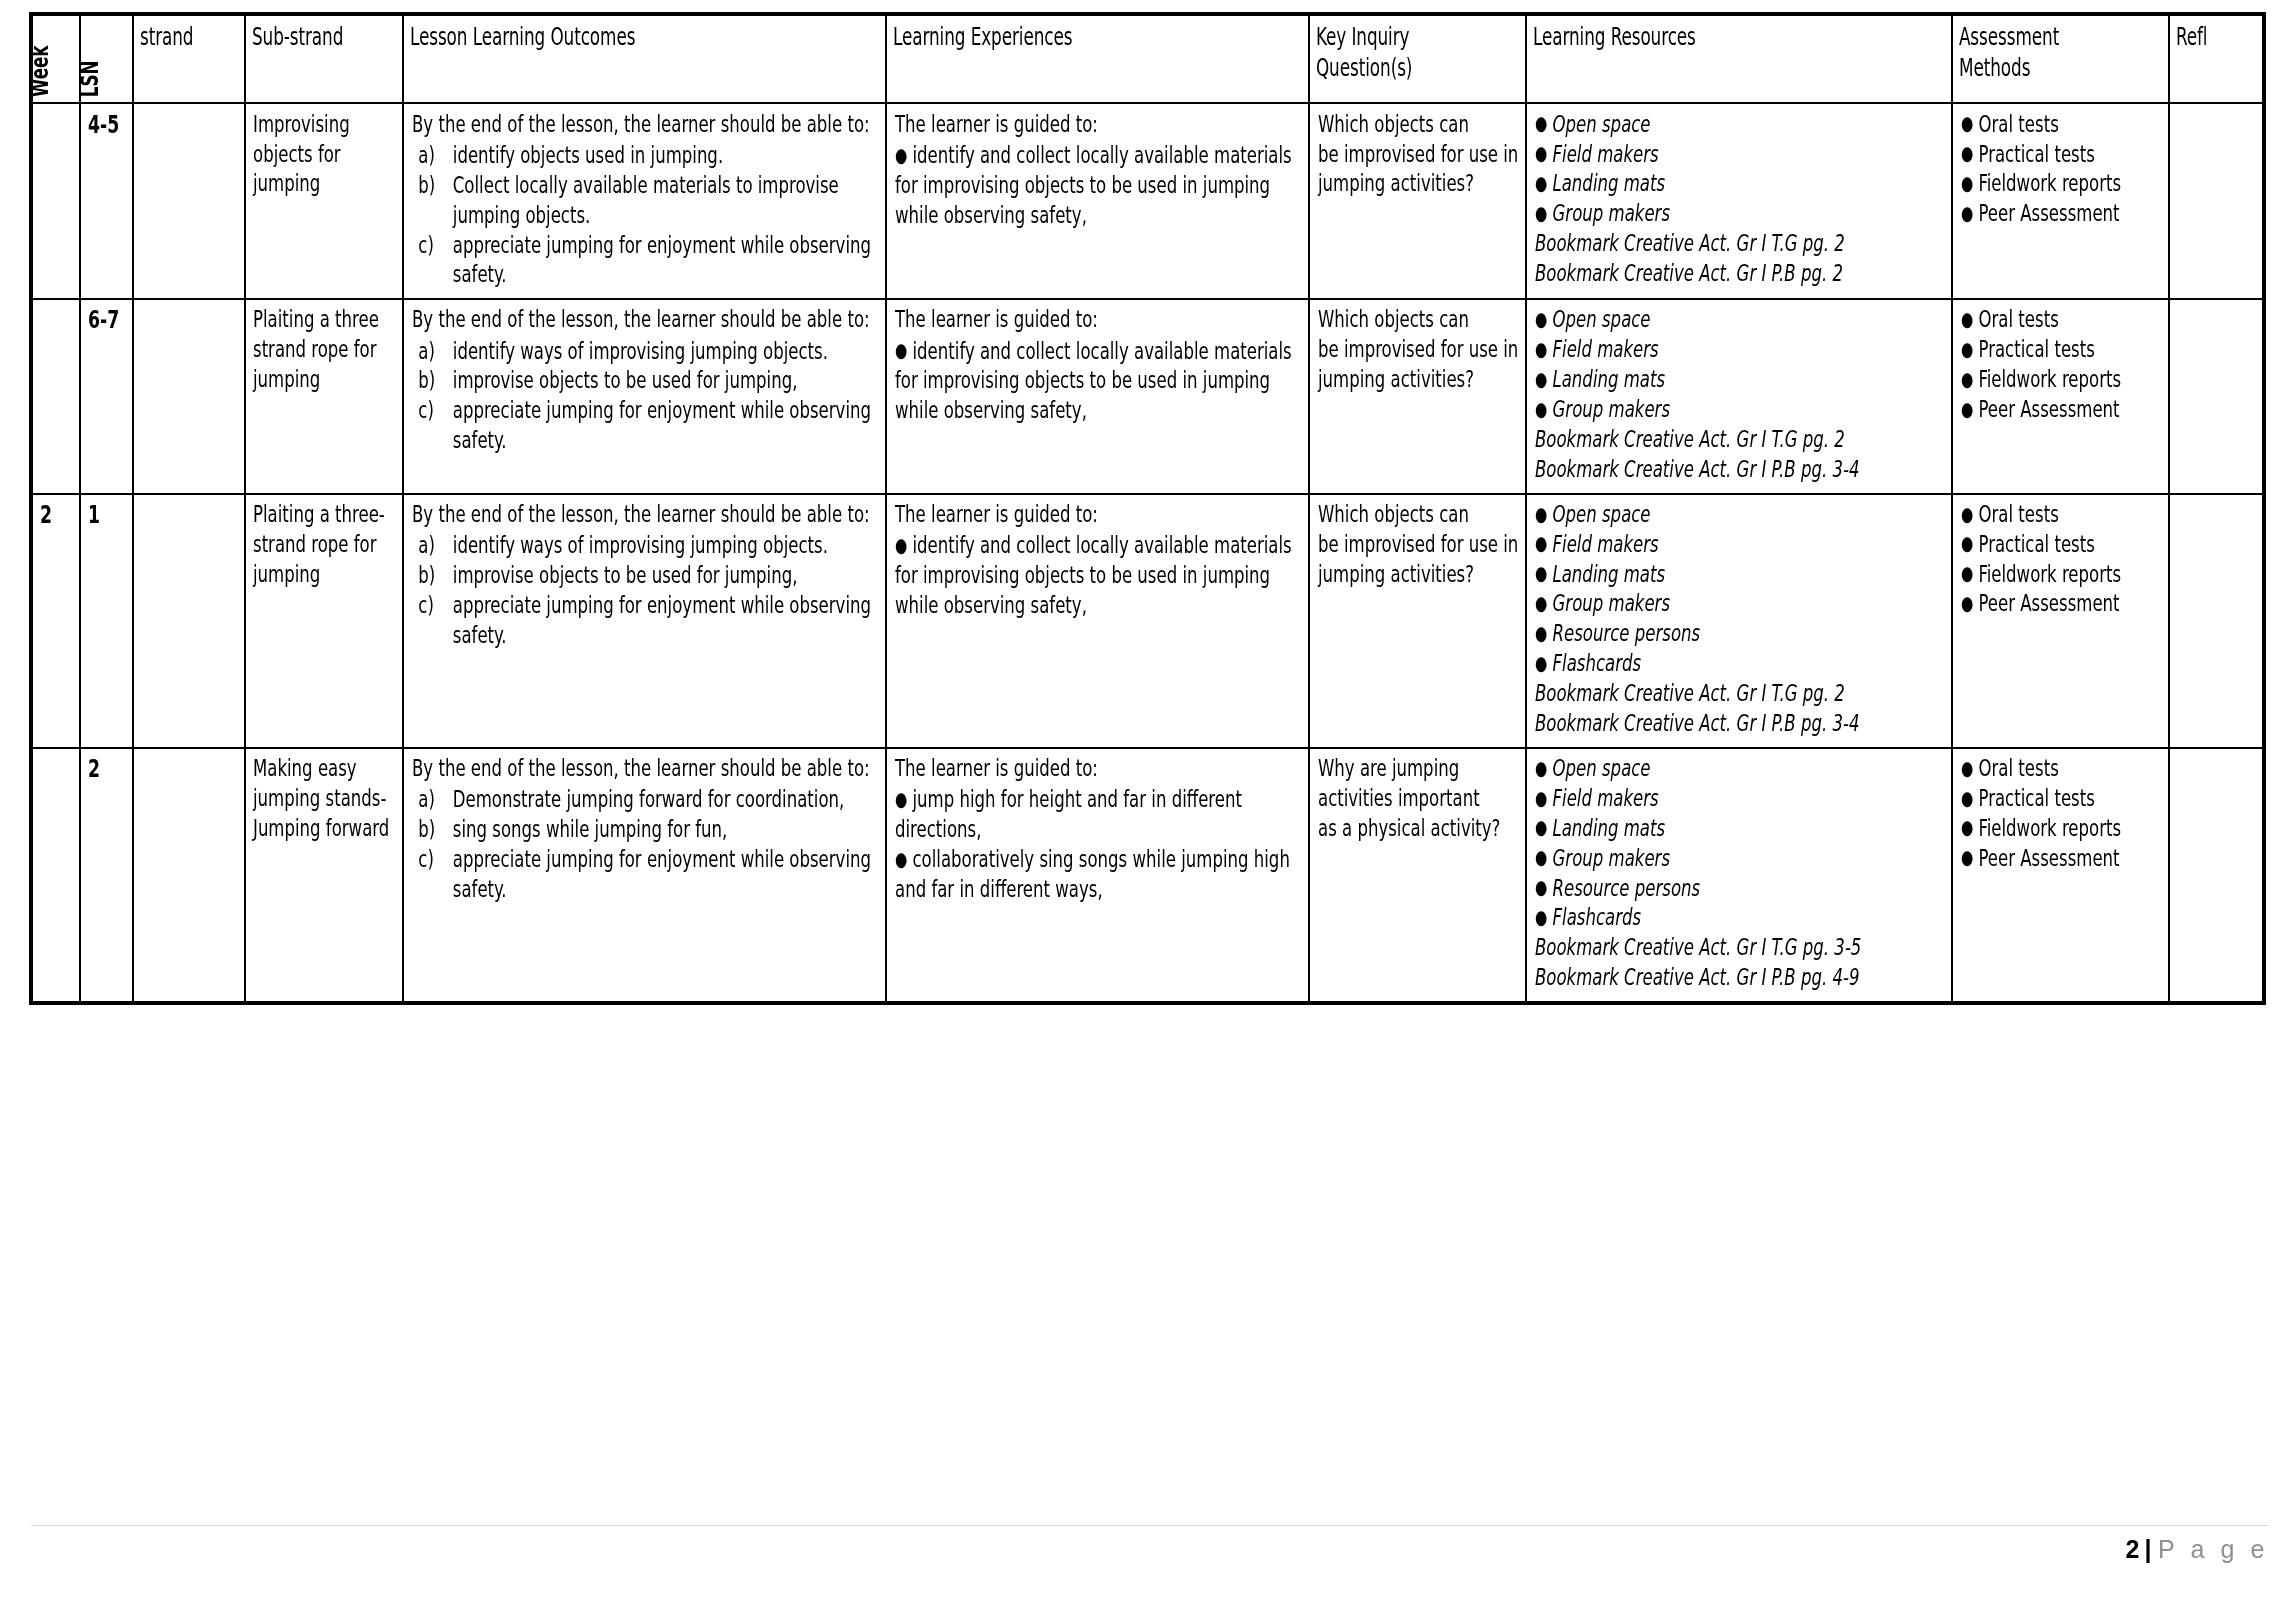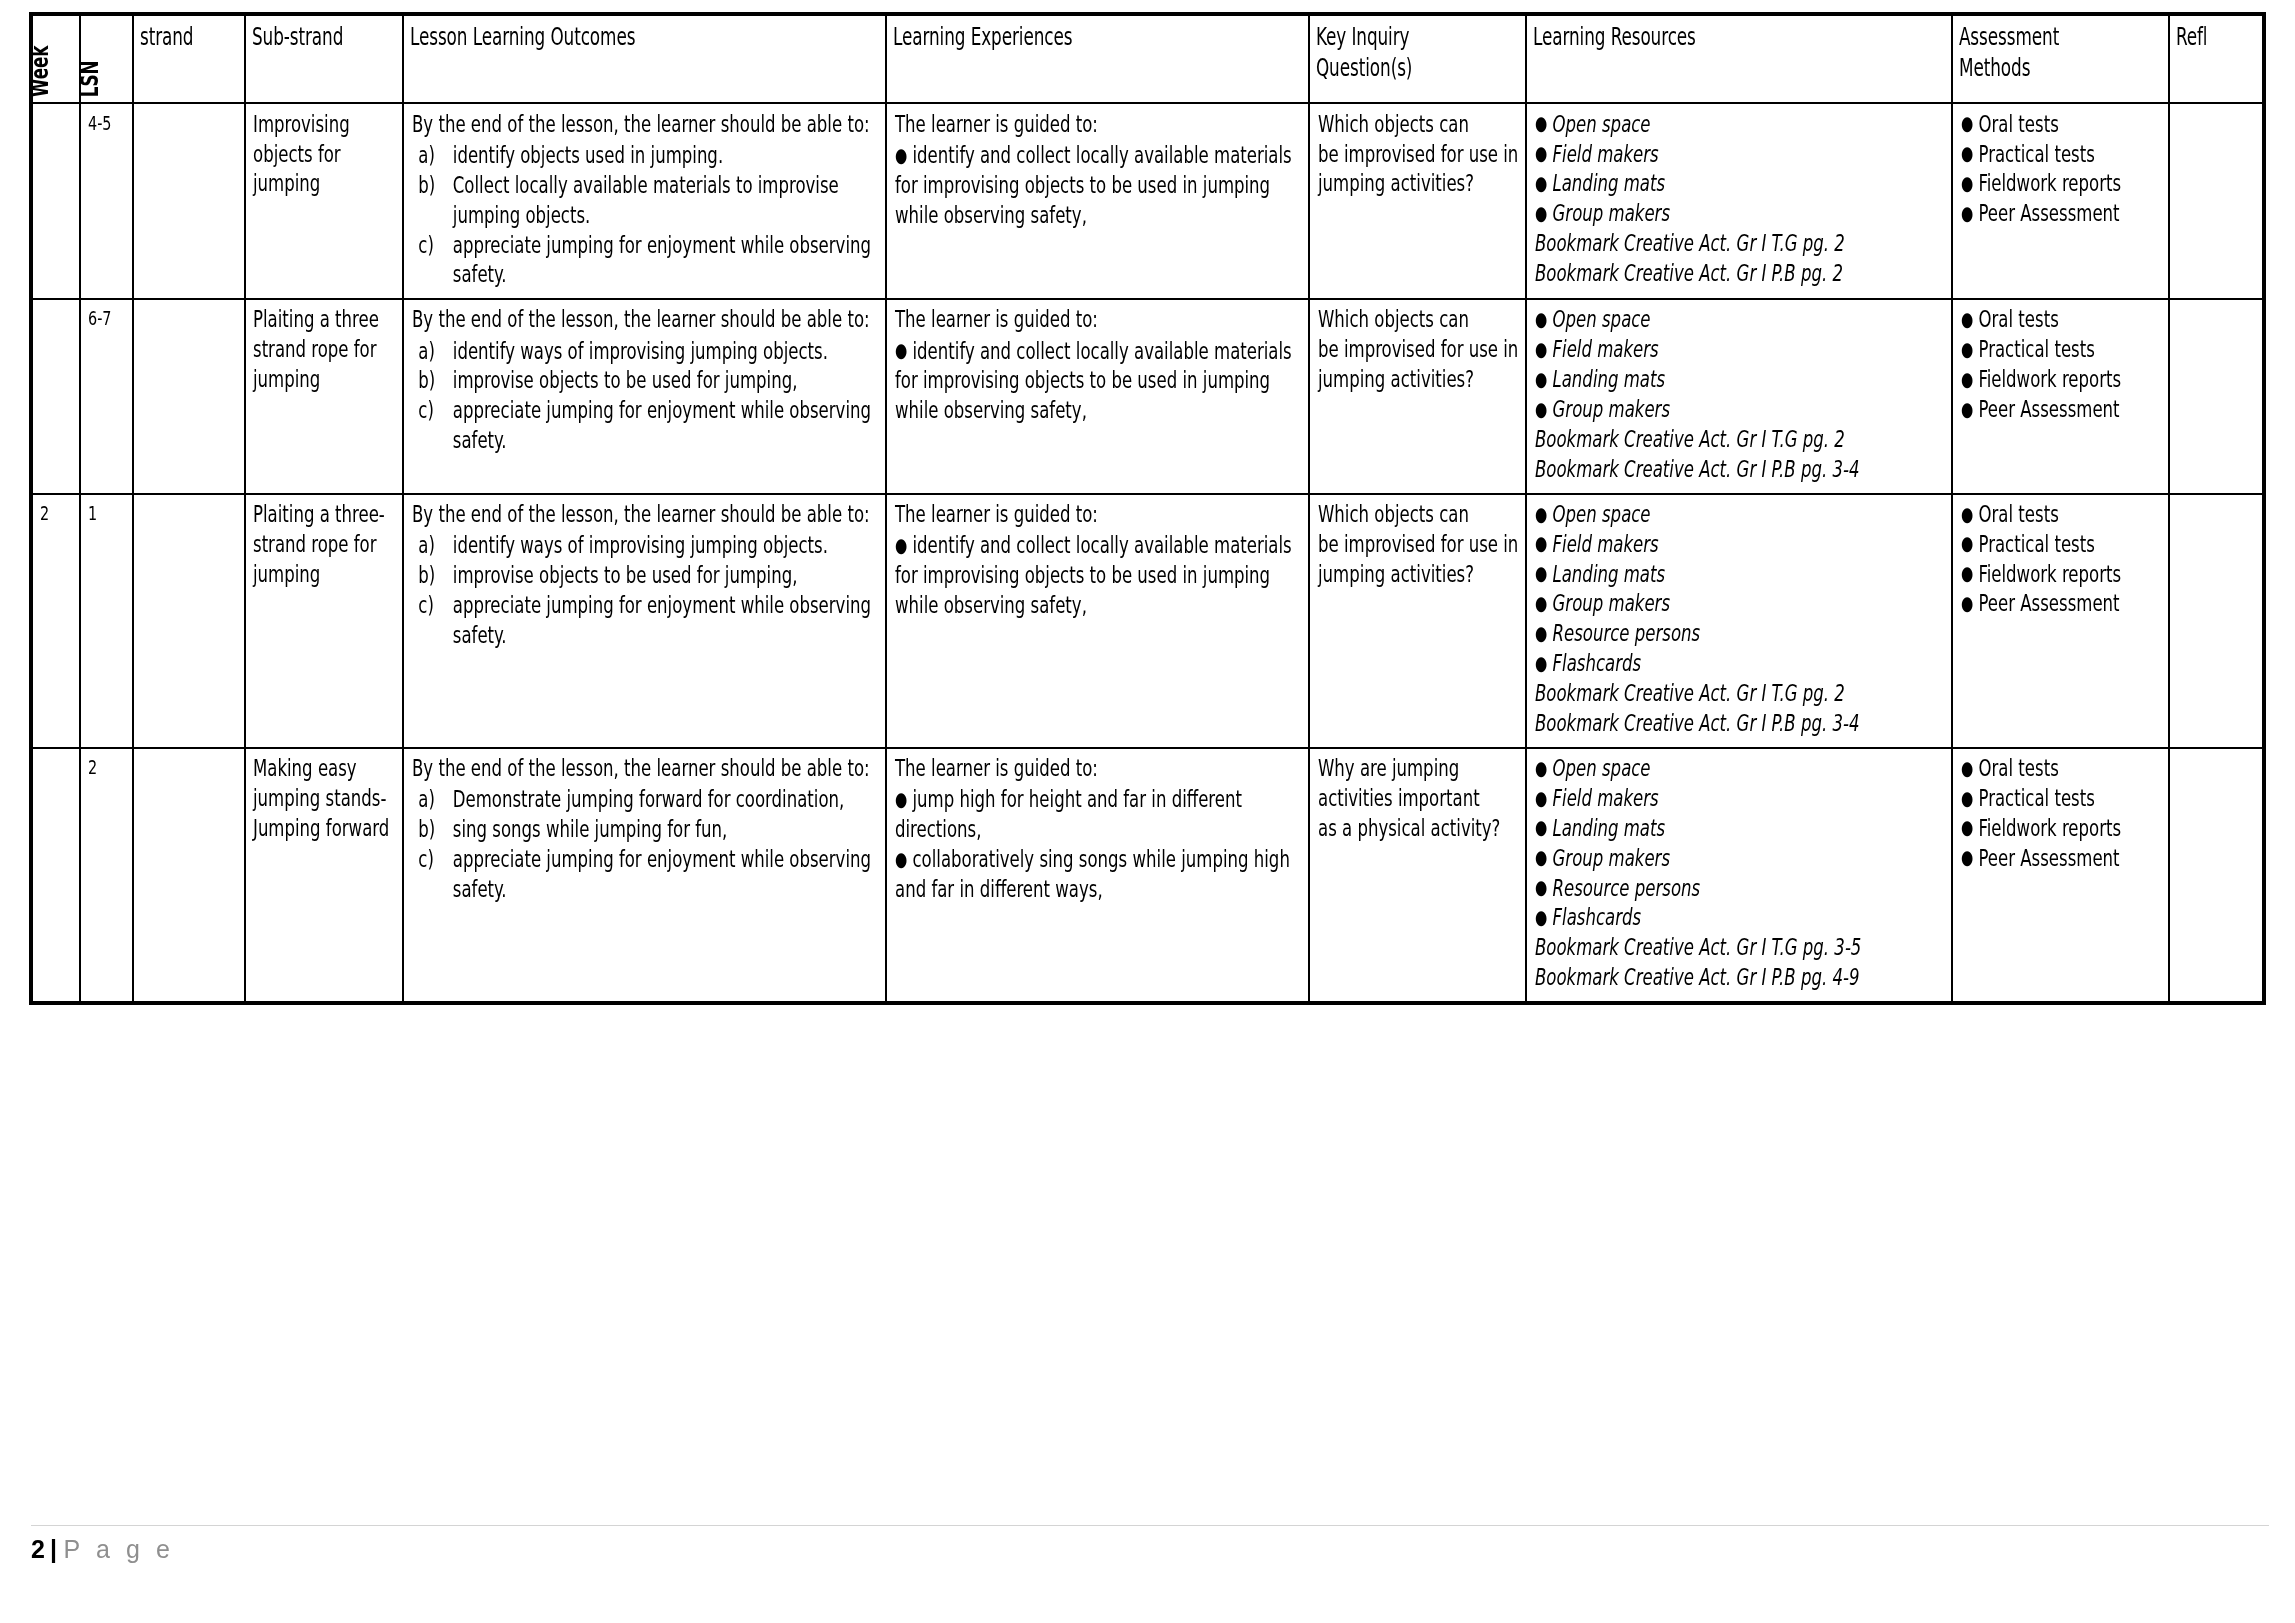--- a/index.html
+++ b/index.html
@@ -97,22 +97,22 @@
     transform: none;
     line-height: 1.34;
   }
   tbody td .sq {
     display: block;
     transform: scaleX(0.80);
     transform-origin: left top;
     width: 125%;
   }
   tbody td.num {
-    font-weight: normal;
-    font-size: 20px;
+    font-weight: bold;
+    font-size: 24px;
     padding-left: 6.5px;
     padding-right: 2.6px;
   }
   tbody td.num .sq { width: 125%; }
 
   
   .intro { margin: 0 0 1.3px 0; }
   ol.alpha {
     list-style: none;
     margin: 0;
@@ -152,20 +152,21 @@
 
   
   .kline { margin: 0; }
 
   
   .footer {
     position: absolute;
     left: 31px;
     top: 1525px;
     width: 2238px;
+    text-align: right;
   }
   .footer .rule {
     border-top: 1.3px solid #d4d4d4;
     width: 100%;
     margin: 0 0 10.5px 0;
   }
   .footer .ftxt {
     font-family: "Liberation Sans", sans-serif;
     font-size: 25px;
     line-height: 1;

